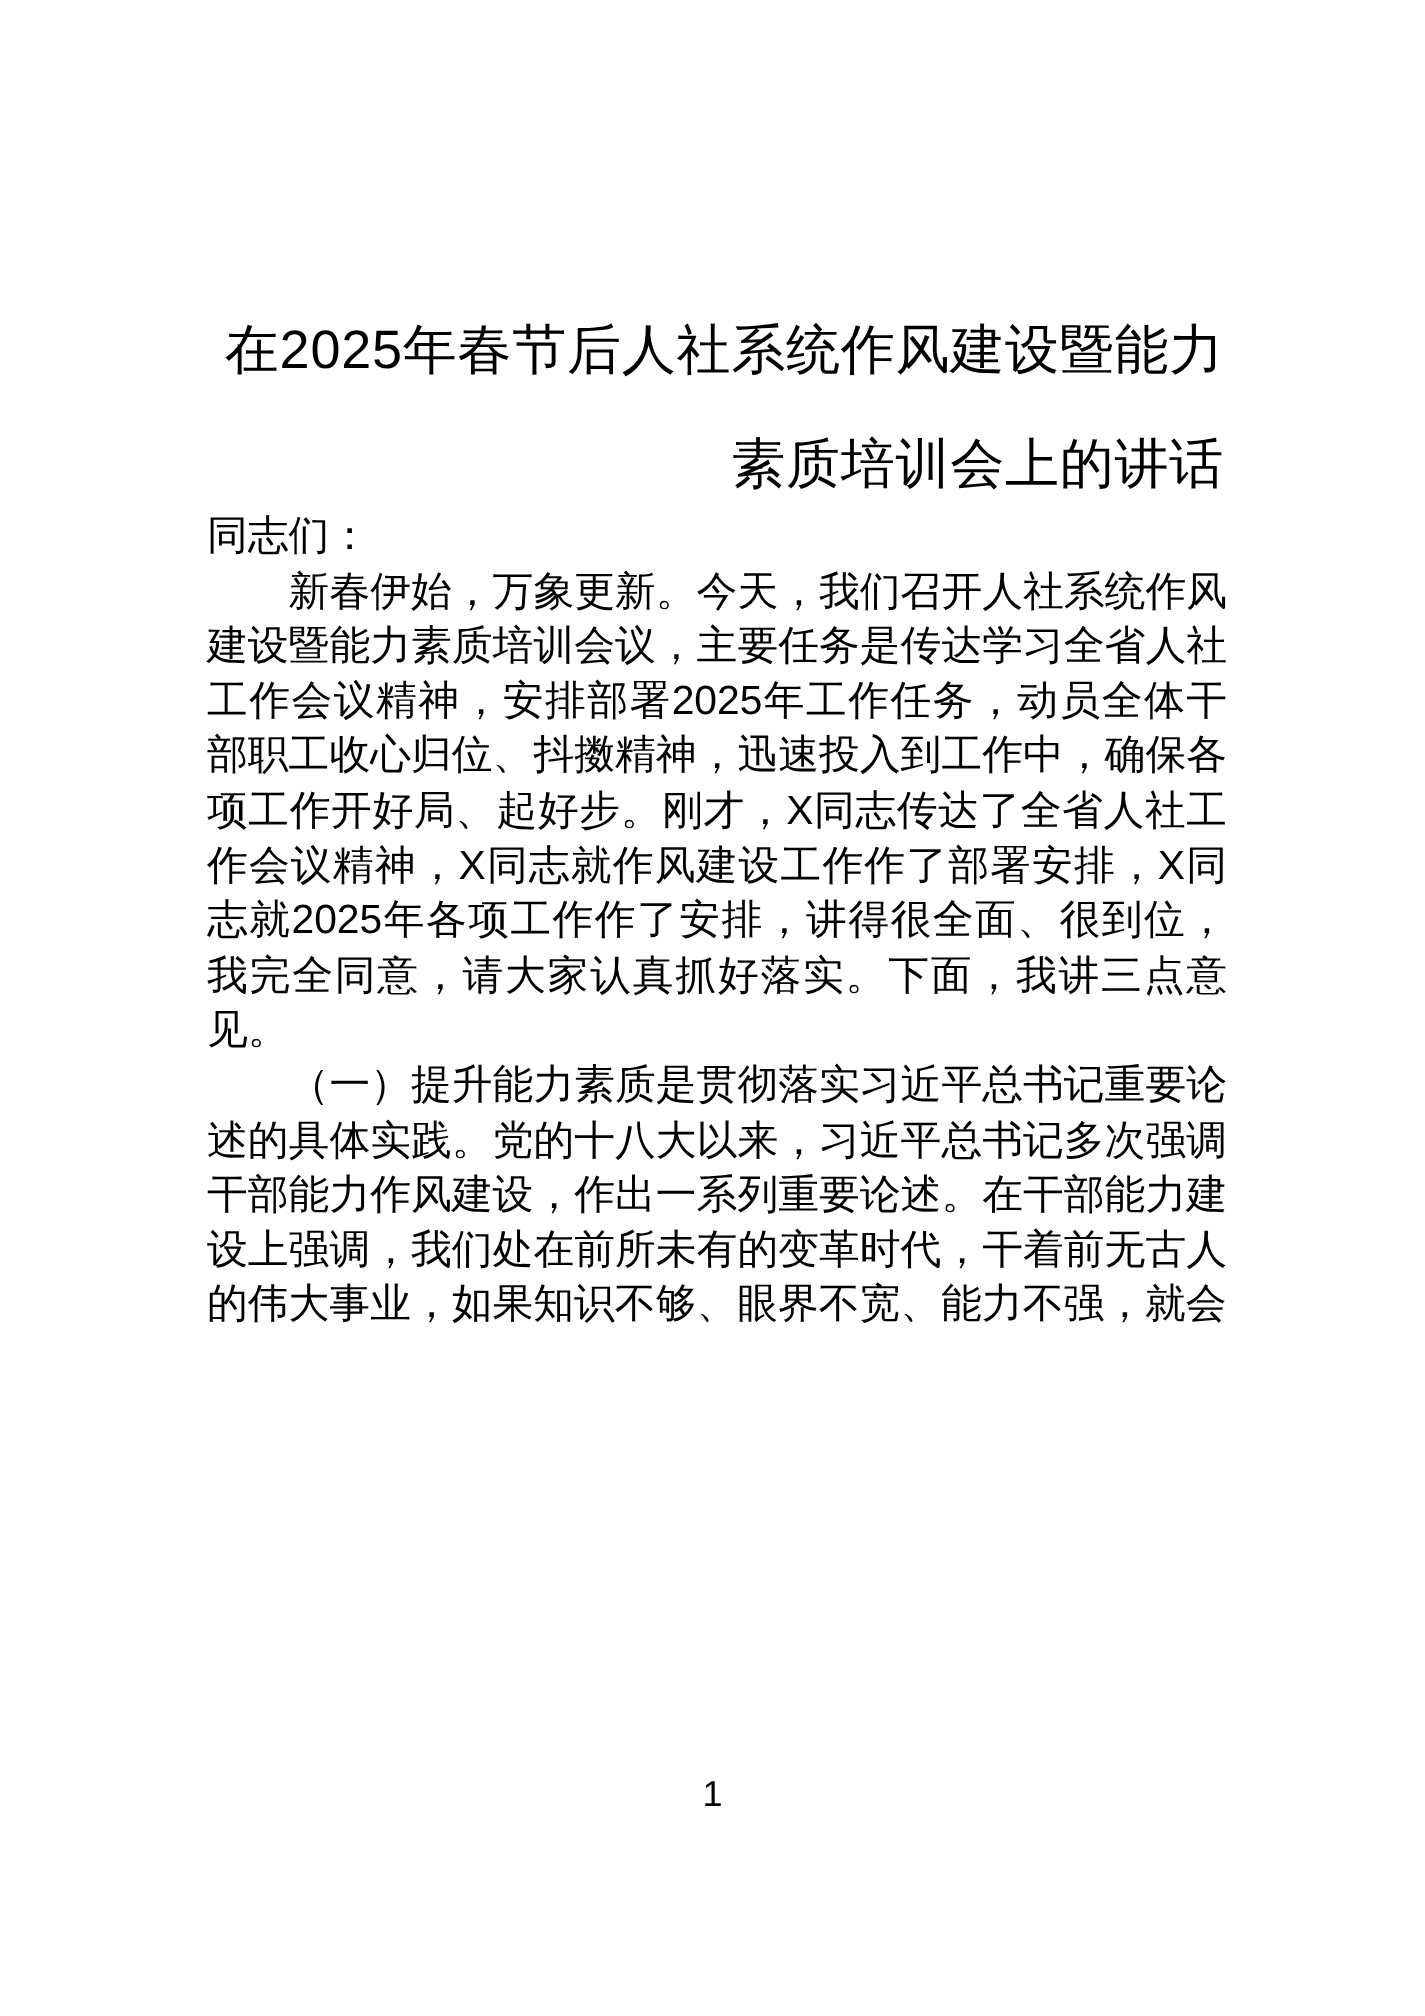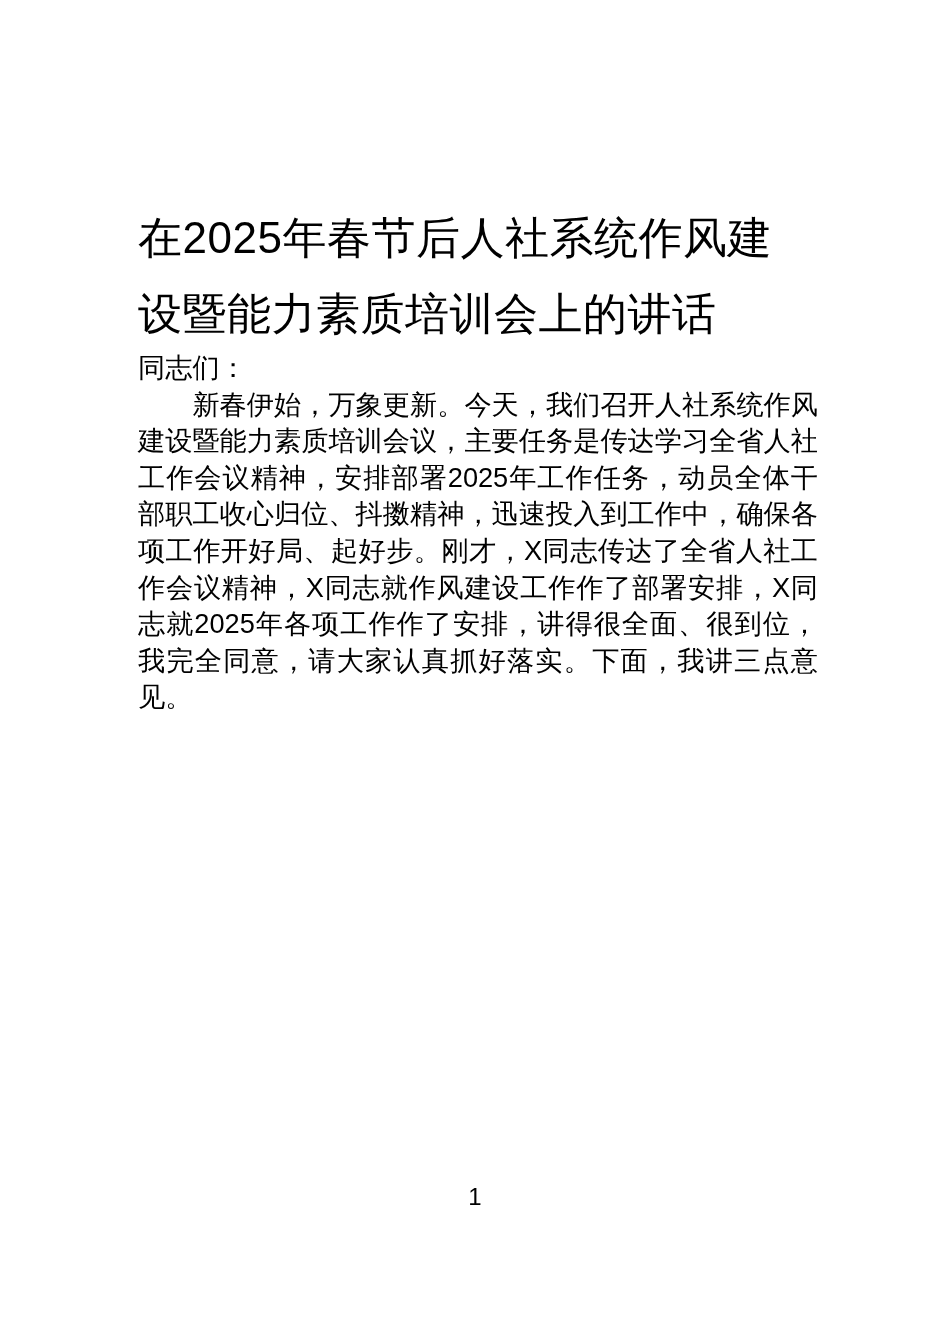--- a/index.html
+++ b/index.html
@@ -36,32 +36,32 @@
     line-height: 1.2;
     white-space: nowrap;
   }
 
   
   .doc-title {
     position: absolute;
     top: 171px;
     left: 138px;
     width: 678px;
-    text-align: left;
-    font-size: 44px;
+    text-align: right;
+    font-size: 36px;
     line-height: 76px;
     color: #000000;
     letter-spacing: 0.5px;
     font-weight: 400;
   }
 
   
   .body-block {
     position: absolute;
-    top: 350px;
+    top: 339px;
     left: 138px;
     width: 680px;
     color: #000000;
     font-size: 27.2px;
     line-height: 36.6px;
     letter-spacing: 0px;
     text-align: justify;
     text-justify: inter-ideograph;
   }
 
@@ -90,17 +90,18 @@
 <body>
 
 <div class="page">
 
 
   <h1 class="doc-title">在2025年春节后人社系统作风建设暨能力素质培训会上的讲话</h1>
 
   <div class="body-block">
     <p class="para">同志们：</p>
     <p class="para indent">新春伊始，万象更新。今天，我们召开人社系统作风建设暨能力素质培训会议，主要任务是传达学习全省人社工作会议精神，安排部署2025年工作任务，动员全体干部职工收心归位、抖擞精神，迅速投入到工作中，确保各项工作开好局、起好步。刚才，X同志传达了全省人社工作会议精神，X同志就作风建设工作作了部署安排，X同志就2025年各项工作作了安排，讲得很全面、很到位，我完全同意，请大家认真抓好落实。下面，我讲三点意见。</p>
+    <p class="para indent">（一）提升能力素质是贯彻落实习近平总书记重要论述的具体实践。党的十八大以来，习近平总书记多次强调干部能力作风建设，作出一系列重要论述。在干部能力建设上强调，我们处在前所未有的变革时代，干着前无古人的伟大事业，如果知识不够、眼界不宽、能力不强，就会</p>
   </div>
 
   <div class="page-number">1</div>
 
 </div>
 
 </body></html>

